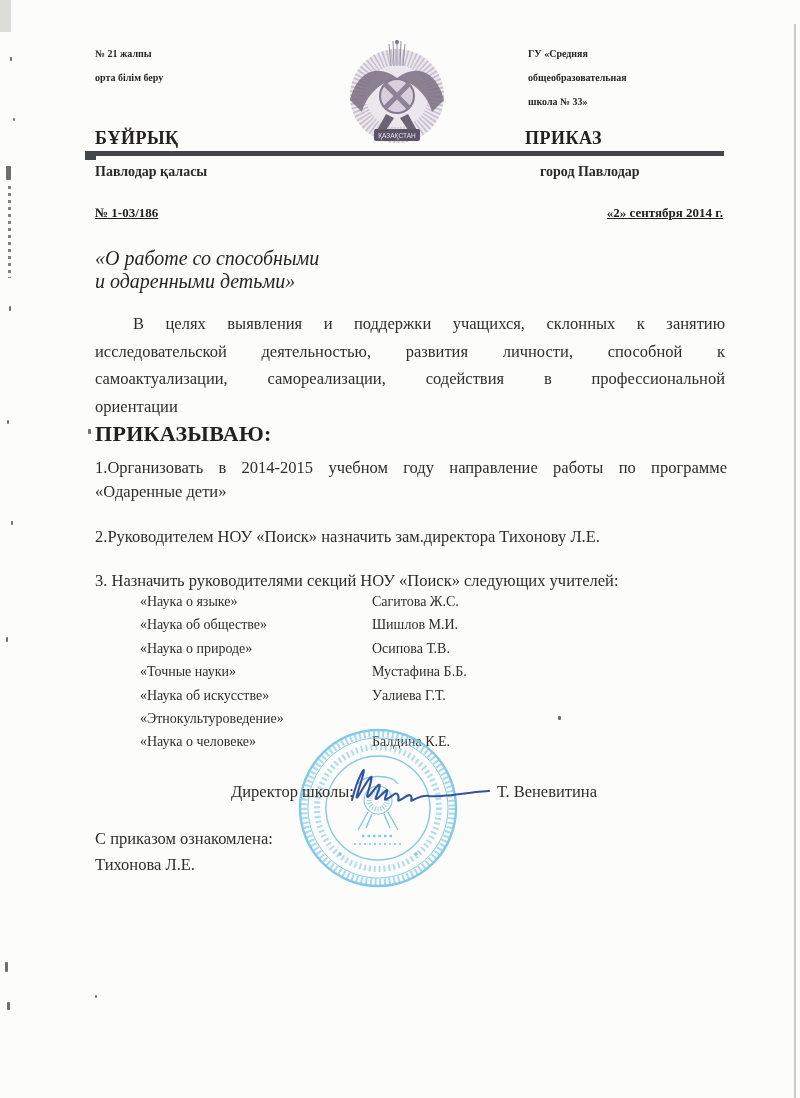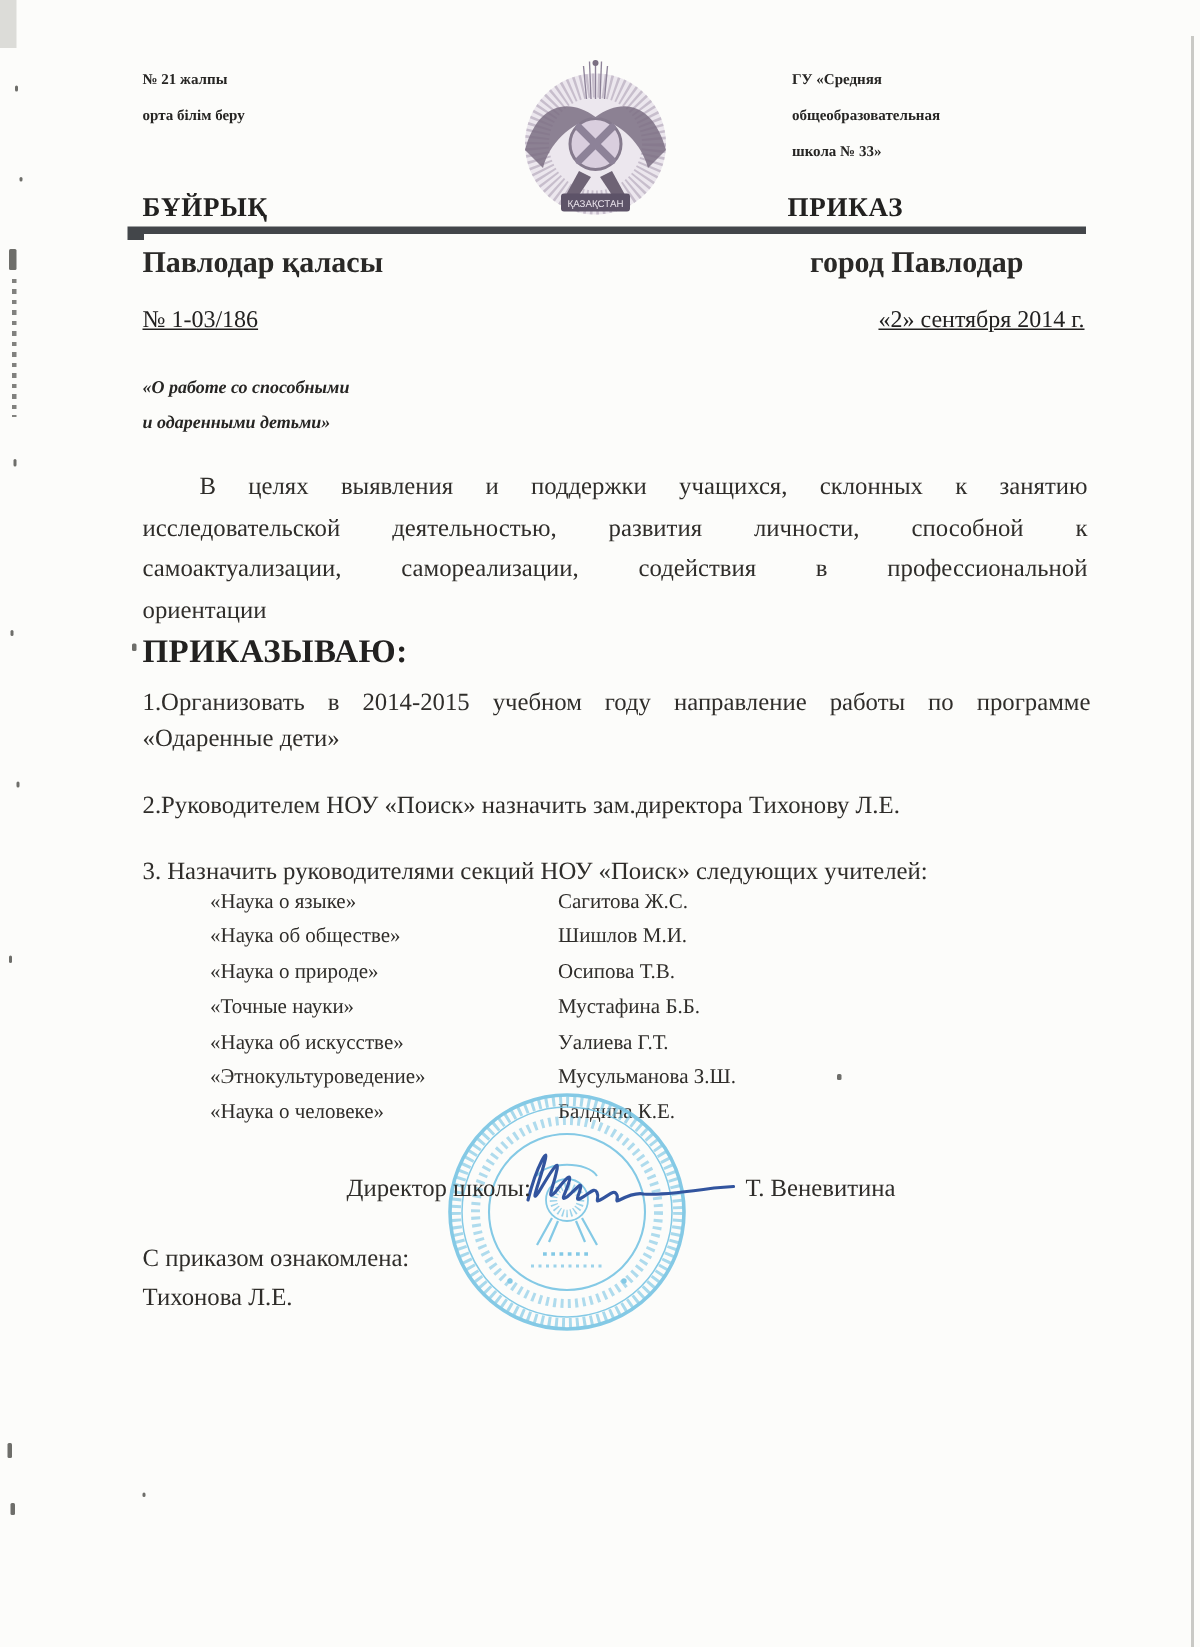--- a/index.html
+++ b/index.html
@@ -8,23 +8,23 @@
     background:#fcfcfa; overflow:hidden;
     font-family:"Liberation Serif","DejaVu Serif",serif;
     color:#2f2d2a;
   }
   .abs{position:absolute;}
   
   .org{font-weight:bold; font-size:10px; line-height:24px; color:#262523;}
   .doc-type{font-weight:bold; font-size:18px; letter-spacing:.5px; color:#222120;}
   .divider{background:#43464a;}
   .divider-nub{background:#43464a;}
-  .city{font-weight:bold; font-size:20px; color:#2a2927;}
-  .num-date{font-weight:normal; font-size:16px; text-decoration:underline; color:#222120;}
-  .subject{font-weight:bold; font-style:italic; font-size:12px; line-height:23px; color:#262523;}
+  .city{font-weight:bold; font-size:14px; color:#2a2927;}
+  .num-date{font-weight:bold; font-size:13px; text-decoration:underline; color:#222120;}
+  .subject{font-weight:normal; font-style:italic; font-size:20px; line-height:23px; color:#262523;}
   
   .para-line{width:630px; font-size:16.5px; line-height:27.5px;
     text-align:justify; text-align-last:justify;}
   .para-line.first{text-indent:38px;}
   .para-line.last{text-align-last:left;}
   .resolve{font-weight:bold; font-size:22px; letter-spacing:.3px; color:#222120;}
   .item-line{width:632px; font-size:16.5px; line-height:23.5px;
     text-align:justify; text-align-last:justify;}
   .item-line.last{text-align-last:left;}
   .item{font-size:16.5px; line-height:23.5px;}
@@ -136,21 +136,20 @@
     <div class="sec-row">
       <div class="sec-name">«Точные науки»</div>
       <div class="sec-teacher">Мустафина Б.Б.</div>
     </div>
     <div class="sec-row">
       <div class="sec-name">«Наука об искусстве»</div>
       <div class="sec-teacher">Уалиева Г.Т.</div>
     </div>
     <div class="sec-row">
       <div class="sec-name">«Этнокультуроведение»</div>
-      <div class="sec-teacher">Мусульманова З.Ш.</div>
     </div>
     <div class="sec-row">
       <div class="sec-name">«Наука о человеке»</div>
       <div class="sec-teacher">Балдина К.Е.</div>
     </div>
   </div>
 
   <div class="abs stamp" style="left:296px; top:726px; width:164px; height:164px;">
     <svg width="164" height="164" viewBox="0 0 164 164" opacity="0.88">
       <g fill="none" stroke="#74c3e3">

